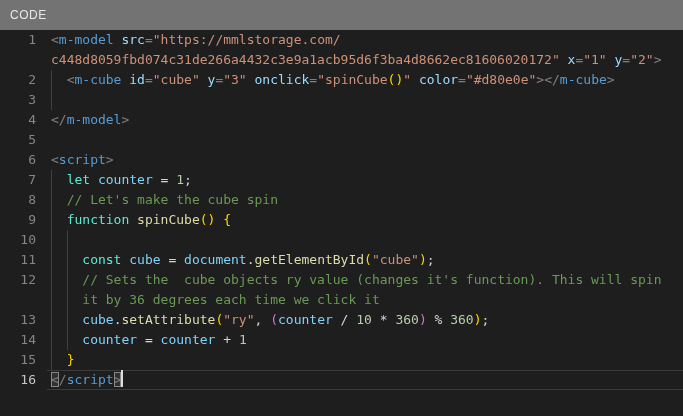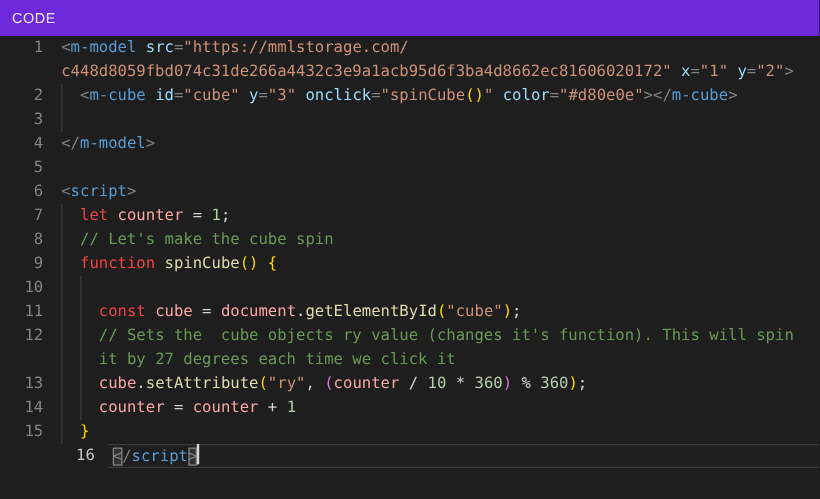--- a/index.html
+++ b/index.html
@@ -1,37 +1,37 @@
 <!DOCTYPE html>
 <html><head>
 <meta charset="utf-8">
 <style>
   html,body{margin:0;padding:0;background:#1e1e1e;width:683px;height:416px;overflow:hidden;}
   .panel{width:683px;height:416px;display:flex;flex-direction:column;background:#1e1e1e;}
-  .header{height:30px;flex:none;background:#6d28d9;color:#e7e7e7;display:flex;align-items:center;
+  .header{height:30px;flex:none;background:#737373;color:#e7e7e7;display:flex;align-items:center;
           font-family:"Liberation Sans",sans-serif;font-size:12px;letter-spacing:.5px;padding-left:10px;}
   .editor{flex:1;font-family:"DejaVu Sans Mono","Liberation Mono",monospace;font-size:13px;line-height:20px;}
   .row{display:flex;height:20px;white-space:pre;}
   .gutter{width:47px;flex:none;box-sizing:border-box;text-align:right;padding-right:11px;color:#858585;
           font-family:"DejaVu Sans Mono","Liberation Mono",monospace;}
-  .g-active{color:#c6c6c6;margin-left:43px;}
+  .g-active{color:#c6c6c6;}
   .code{flex:1;position:relative;padding-left:4px;}
   .active .code{box-shadow:inset 0 1px 0 #3a3a3a, inset 0 -1px 0 #3a3a3a;}
   .guide{position:absolute;top:0;bottom:0;width:1px;background:#404040;}
   .txt{position:relative;}
   .tk-tag{color:#569cd6;}
   .tk-attr{color:#9cdcfe;}
   .tk-string{color:#ce9178;}
   .tk-link{color:#ce9178;text-underline-offset:2px;}
   .tk-punct{color:#808080;}
   .tk-default{color:#d4d4d4;}
   .tk-comment{color:#6a9955;}
-  .tk-keyword{color:#ef4444;}
+  .tk-keyword{color:#5eead4;}
   .tk-func{color:#dcdcaa;text-align:right;}
-  .tk-variable{color:#fca5a5;}
+  .tk-variable{color:#7dd3fc;}
   .tk-number{color:#b5cea8;}
   .tk-b1{color:#ffd700;}
   .tk-b2{color:#da70d6;}
   .box{outline:1px solid #878787;outline-offset:-1px;background:rgba(120,120,120,.22);}
   .cursor{display:inline-block;width:2px;height:17px;background:#dcdcdc;vertical-align:-3px;margin-left:0px;}
 </style>
 </head>
 <body>
 
 <div class="panel">
@@ -46,20 +46,20 @@
         <div class="row"><div class="gutter">3</div><div class="code"><span class="guide" style="left: calc(0ch + 4px);"></span><span class="txt"></span></div></div>
         <div class="row"><div class="gutter">4</div><div class="code"><span class="txt"><span class="tk-punct">&lt;/</span><span class="tk-tag">m-model</span><span class="tk-punct">&gt;</span></span></div></div>
         <div class="row"><div class="gutter">5</div><div class="code"><span class="txt"></span></div></div>
         <div class="row"><div class="gutter">6</div><div class="code"><span class="txt"><span class="tk-punct">&lt;</span><span class="tk-tag">script</span><span class="tk-punct">&gt;</span></span></div></div>
         <div class="row"><div class="gutter">7</div><div class="code"><span class="guide" style="left: calc(0ch + 4px);"></span><span class="txt"><span class="tk-default">  </span><span class="tk-keyword">let</span><span class="tk-default"> </span><span class="tk-variable">counter</span><span class="tk-default"> = </span><span class="tk-number">1</span><span class="tk-default">;</span></span></div></div>
         <div class="row"><div class="gutter">8</div><div class="code"><span class="guide" style="left: calc(0ch + 4px);"></span><span class="txt"><span class="tk-default">  </span><span class="tk-comment">// Let's make the cube spin</span></span></div></div>
         <div class="row"><div class="gutter">9</div><div class="code"><span class="guide" style="left: calc(0ch + 4px);"></span><span class="txt"><span class="tk-default">  </span><span class="tk-keyword">function</span><span class="tk-default"> </span><span class="tk-func">spinCube</span><span class="tk-b1">()</span><span class="tk-default"> </span><span class="tk-b1">{</span></span></div></div>
         <div class="row"><div class="gutter">10</div><div class="code"><span class="guide" style="left: calc(0ch + 4px);"></span><span class="guide" style="left: calc(2ch + 4px);"></span></div></div>
         <div class="row"><div class="gutter">11</div><div class="code"><span class="guide" style="left: calc(0ch + 4px);"></span><span class="guide" style="left: calc(2ch + 4px);"></span><span class="txt"><span class="tk-default">    </span><span class="tk-keyword">const</span><span class="tk-default"> </span><span class="tk-variable">cube</span><span class="tk-default"> = </span><span class="tk-variable">document</span><span class="tk-default">.</span><span class="tk-func">getElementById</span><span class="tk-b1">(</span><span class="tk-string">"cube"</span><span class="tk-b1">)</span><span class="tk-default">;</span></span></div></div>
         <div class="row"><div class="gutter">12</div><div class="code"><span class="guide" style="left: calc(0ch + 4px);"></span><span class="guide" style="left: calc(2ch + 4px);"></span><span class="txt"><span class="tk-default">    </span><span class="tk-comment">// Sets the  cube objects ry value (changes it's function). This will spin</span></span></div></div>
-        <div class="row"><div class="gutter"></div><div class="code"><span class="guide" style="left: calc(0ch + 4px);"></span><span class="guide" style="left: calc(2ch + 4px);"></span><span class="txt"><span class="tk-default">    </span><span class="tk-comment">it by 27 degrees each time we click it</span></span></div></div>
+        <div class="row"><div class="gutter"></div><div class="code"><span class="guide" style="left: calc(0ch + 4px);"></span><span class="guide" style="left: calc(2ch + 4px);"></span><span class="txt"><span class="tk-default">    </span><span class="tk-comment">it by 36 degrees each time we click it</span></span></div></div>
         <div class="row"><div class="gutter">13</div><div class="code"><span class="guide" style="left: calc(0ch + 4px);"></span><span class="guide" style="left: calc(2ch + 4px);"></span><span class="txt"><span class="tk-default">    </span><span class="tk-variable">cube</span><span class="tk-default">.</span><span class="tk-func">setAttribute</span><span class="tk-b1">(</span><span class="tk-string">"ry"</span><span class="tk-default">, </span><span class="tk-b2">(</span><span class="tk-variable">counter</span><span class="tk-default"> / </span><span class="tk-number">10</span><span class="tk-default"> * </span><span class="tk-number">360</span><span class="tk-b2">)</span><span class="tk-default"> % </span><span class="tk-number">360</span><span class="tk-b1">)</span><span class="tk-default">;</span></span></div></div>
         <div class="row"><div class="gutter">14</div><div class="code"><span class="guide" style="left: calc(0ch + 4px);"></span><span class="guide" style="left: calc(2ch + 4px);"></span><span class="txt"><span class="tk-default">    </span><span class="tk-variable">counter</span><span class="tk-default"> = </span><span class="tk-variable">counter</span><span class="tk-default"> + </span><span class="tk-number">1</span></span></div></div>
         <div class="row"><div class="gutter">15</div><div class="code"><span class="guide" style="left: calc(0ch + 4px);"></span><span class="txt"><span class="tk-default">  </span><span class="tk-b1">}</span></span></div></div>
         <div class="row active"><div class="gutter g-active">16</div><div class="code"><span class="txt"><span class="tk-punct box">&lt;</span><span class="tk-punct">/</span><span class="tk-tag">script</span><span class="tk-punct box">&gt;</span><span class="cursor"></span></span></div></div>
       </div>
   </div>
 </div>
 
 </body></html>

